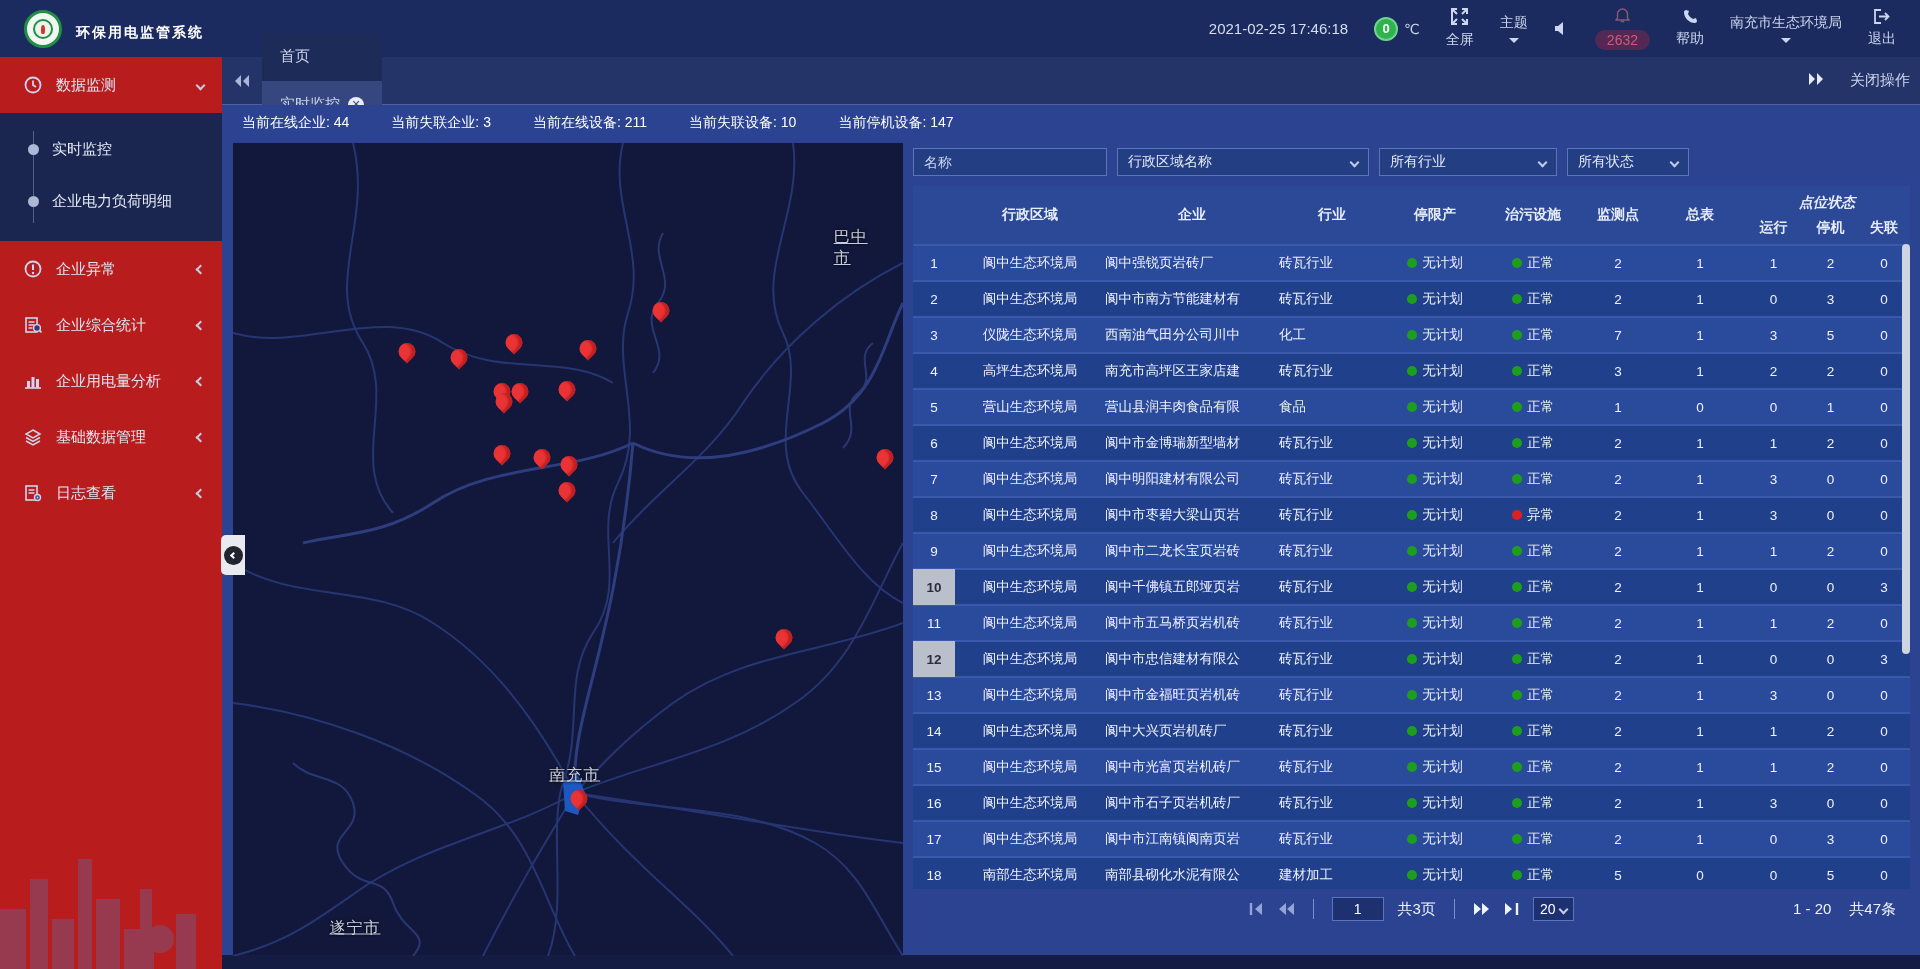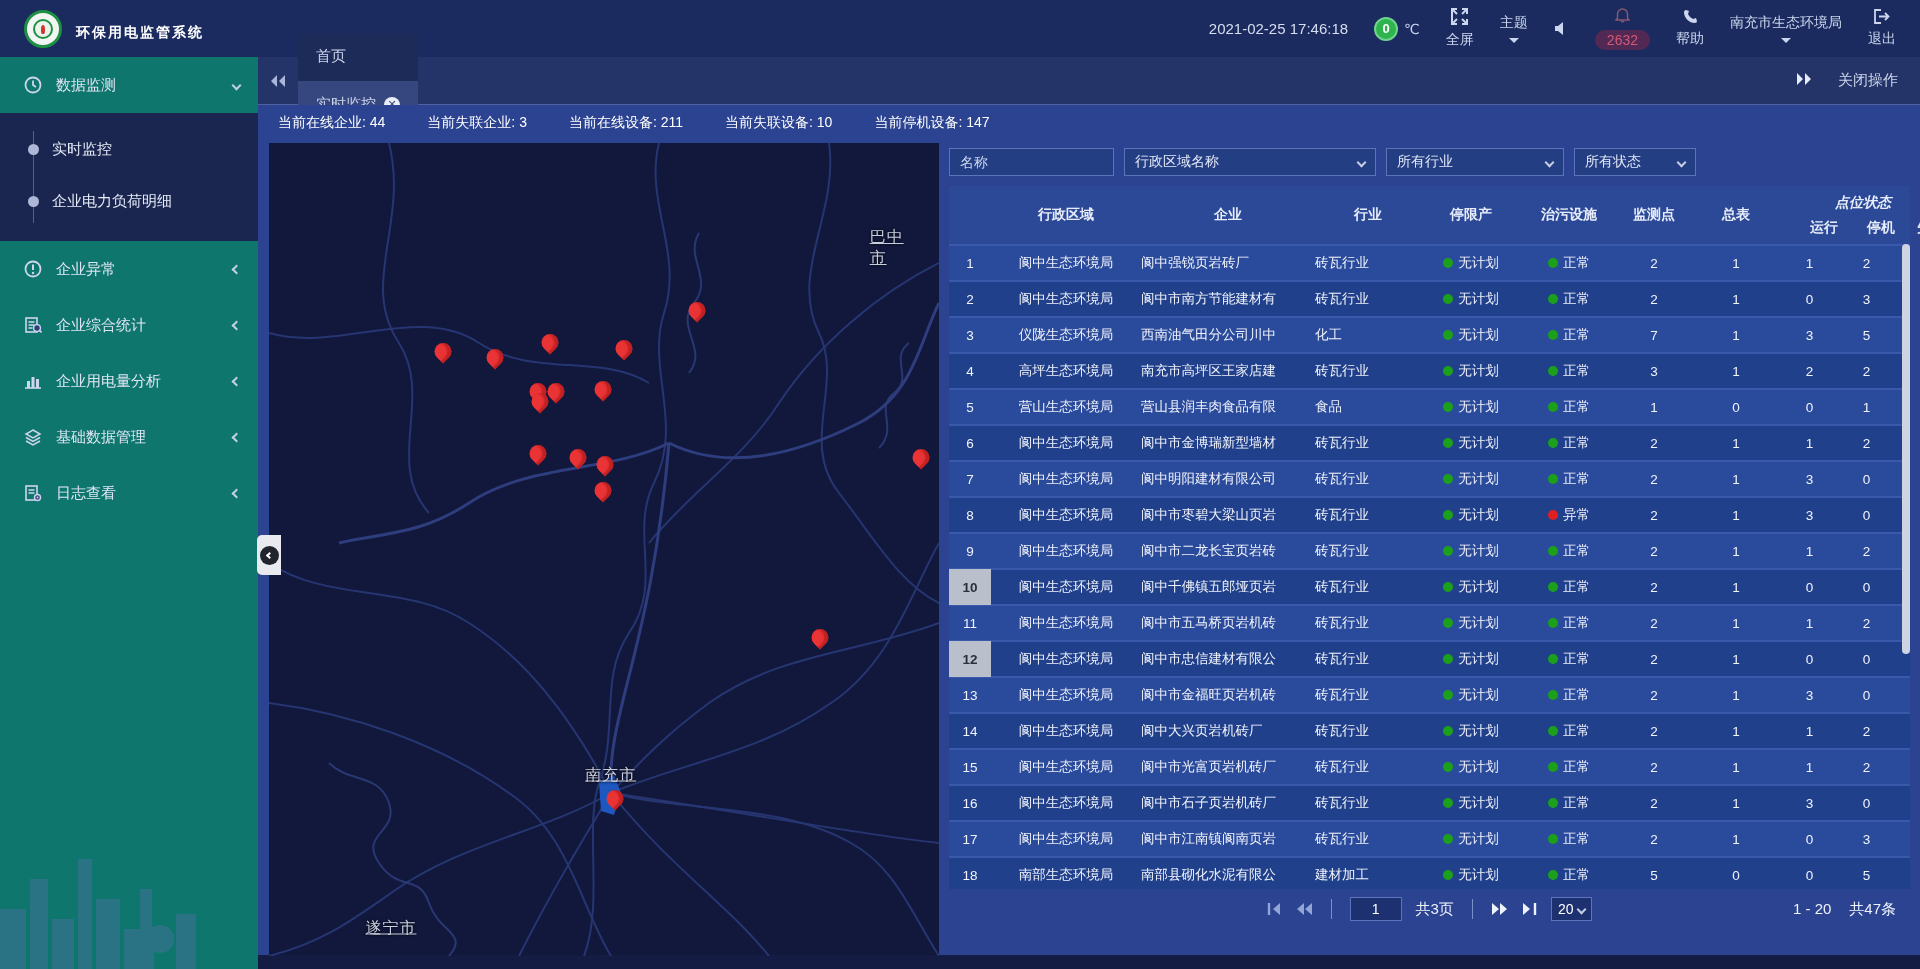--- a/index.html
+++ b/index.html
@@ -19,73 +19,73 @@
   .temp-wrap { display:flex; align-items:center; gap:6px; }
   .temp-badge { width:24px; height:24px; border-radius:50%; background:#2eb34f; border:2px solid #6fd38d;
     color:#fff; font-size:13px; font-weight:bold; display:flex; align-items:center; justify-content:center; }
   .hdr-item { display:flex; align-items:center; gap:6px; cursor:pointer; white-space:nowrap;flex-direction:column; }
   .hdr-item svg { display:block; }
   .notif-badge { background:rgba(150,40,70,.45); color:#cf5a76; border-radius:11px; padding:2px 12px; font-size:14px; }
   .caret-down { width:0; height:0; border-left:5px solid transparent; border-right:5px solid transparent; border-top:5px solid #ccd6ee; display:inline-block; }
 
   
   .main-row { flex:1; display:flex; min-height:0; }
-  .sidebar { width:258px; background:#0f766e; flex:0 0 auto; position:relative; overflow:hidden; }
+  .sidebar { width:222px; background:#b91c1c; flex:0 0 auto; position:relative; overflow:hidden; }
   .side-section { height:56px; display:flex; align-items:center; padding:0 18px 0 22px; color:#dfe5f4; font-size:15px; cursor:pointer; }
   .side-section .s-icon { width:22px; margin-right:12px; display:flex; justify-content:center; }
   .side-section .chev { margin-left:auto; }
   .chev { width:7px; height:7px; border-right:2px solid #c3cde6; border-bottom:2px solid #c3cde6; display:inline-block; }
   .chev.down { transform:rotate(45deg); }
   .chev.left { transform:rotate(135deg); }
   .submenu { background:#1a2650; padding:10px 0 14px 0; position:relative; }
   .submenu::before { content:""; position:absolute; left:33px; top:18px; bottom:18px; width:1px; background:#55618d; }
   .submenu-item { height:52px; display:flex; align-items:center; padding-left:52px; color:#e6ebf7; font-size:15px; cursor:pointer; position:relative; }
   .submenu-item::before { content:""; position:absolute; left:28px; width:11px; height:11px; border-radius:50%; background:#aeb8d6; }
   .skyline { position:absolute; bottom:0; left:0; opacity:.35; }
 
   
   .content { flex:1; display:flex; flex-direction:column; min-width:0; }
   .tabbar { height:48px; background:#243468; display:flex; align-items:center; border-bottom:1px solid #50619f; flex:0 0 auto; }
   .tab-nav-btn { width:40px; height:48px; display:flex; align-items:center; justify-content:center; cursor:pointer; }
   .tab { height:48px; display:flex; align-items:center; gap:8px; padding:0 18px; color:#cdd5ec; font-size:15px; cursor:pointer; background:#1d2b59; margin-right:2px; }
   .tab.active { background:#36467f; }
   .tab-close { width:16px; height:16px; border-radius:50%; background:#e9edf7; color:#36467f; font-size:11px; font-weight:bold; display:flex; align-items:center; justify-content:center; }
-  .tabbar-right { margin-left:auto; display:flex; align-items:center; gap:26px; padding-right:22px; color:#cdd5ec; font-size:15px; }
+  .tabbar-right { margin-left:auto; display:flex; align-items:center; gap:26px; padding-right:10px; color:#cdd5ec; font-size:15px; }
   .statsbar { height:36px; background:#2b4390; display:flex; align-items:center; gap:42px; padding-left:20px; color:#ffffff; font-size:14px; flex:0 0 auto; }
   .work-row { flex:1; background:#2b4390; display:flex; padding:2px 10px 0 11px; gap:10px; min-height:0; }
 
   
   .map { width:670px; flex:0 0 auto; background:#11183c; position:relative; overflow:visible; }
   .map svg.roads { position:absolute; inset:0; }
   .city-label { position:absolute; color:#c9cede; font-size:16px; transform:translate(-50%,-50%); letter-spacing:1px; text-shadow:0 0 3px #000;text-decoration:underline; }
   .pin { position:absolute; width:17px; height:17px; transform:translate(-50%,-100%); }
   .pin i { display:block; width:17px; height:17px; background:#ea3335; border-radius:50% 50% 50% 0; transform:rotate(-45deg);
     box-shadow:inset -3px -3px 2px rgba(140,10,10,.45); }
   .map-collapse { position:absolute; left:-12px; top:392px; width:24px; height:40px; background:#e8eaf0; border-radius:5px 0 0 5px;
     display:flex; align-items:center; justify-content:center; cursor:pointer; }
   .map-collapse .circ { width:19px; height:19px; border-radius:50%; background:#20242e; display:flex; align-items:center; justify-content:center; }
   .map-collapse .chev { border-color:#fff; width:5px; height:5px; }
 
   
   .panel { flex:1; display:flex; flex-direction:column; min-width:0; position:relative; }
   .filters { display:flex; gap:10px; margin:5px 0 10px 0; flex:0 0 auto; }
   .f-input, .f-select { height:28px; background:#243e84; border:1px solid #5b74ba; color:#e2e8f6; font-size:14px; padding:0 10px; display:flex; align-items:center; }
-  .f-input { width:165px; }
+  .f-input { width:194px; }
   .f-input input { background:transparent; border:none; outline:none; color:#e2e8f6; font-size:14px; width:100%; }
   .f-input input::placeholder { color:#ccd5ee; }
   .f-select { justify-content:space-between; cursor:pointer; }
   .f-select .chev { border-color:#c3cde6; margin-left:12px; }
   .w-region { width:252px; } .w-industry { width:178px; } .w-status { width:122px; }
 
   .grid-cols { display:grid; grid-template-columns:42px 150px 174px 106px 100px 96px 74px 90px 57px 57px 50px; }
   .thead { background:#2c4998; color:#e6ecfa; font-weight:bold; font-size:14px; flex:0 0 auto;
     grid-template-rows:26px 32px; align-items:center; }
   .thead .h-main { grid-row:1/3; text-align:center; }
   .thead .h-group { grid-column:9/12; grid-row:1; text-align:center; font-style:italic; padding-top:8px; }
-  .thead .h-sub { grid-row:2; text-align:right;font-family:Liberation Serif, serif; }
+  .thead .h-sub { grid-row:2; text-align:center;font-family:Liberation Serif, serif; }
   .tbody { height:645px; overflow:hidden; flex:0 0 auto; position:relative; }
   .trow { height:36px; align-items:center; color:#f0f3fb; font-size:13.5px; border-top:2px solid #3a59ab; background:#20408c; }
   .trow:nth-child(even) { background:#2a4a9c; }
   .trow > div { text-align:center; white-space:nowrap; overflow:hidden; }
   .td-left { text-align:left !important; }
   .num-cell { height:36px; display:flex; align-items:center; justify-content:center; }
   .num-cell.hl { background:#b9c0cc; color:#2a2f3c; font-weight:bold; }
   .dot { width:10px; height:10px; border-radius:50%; display:inline-block; margin-right:5px; vertical-align:-1px; }
   .scrollbar { position:absolute; right:0; top:0; width:8px; height:410px; background:#cfd4e2; border-radius:4px; }
 

